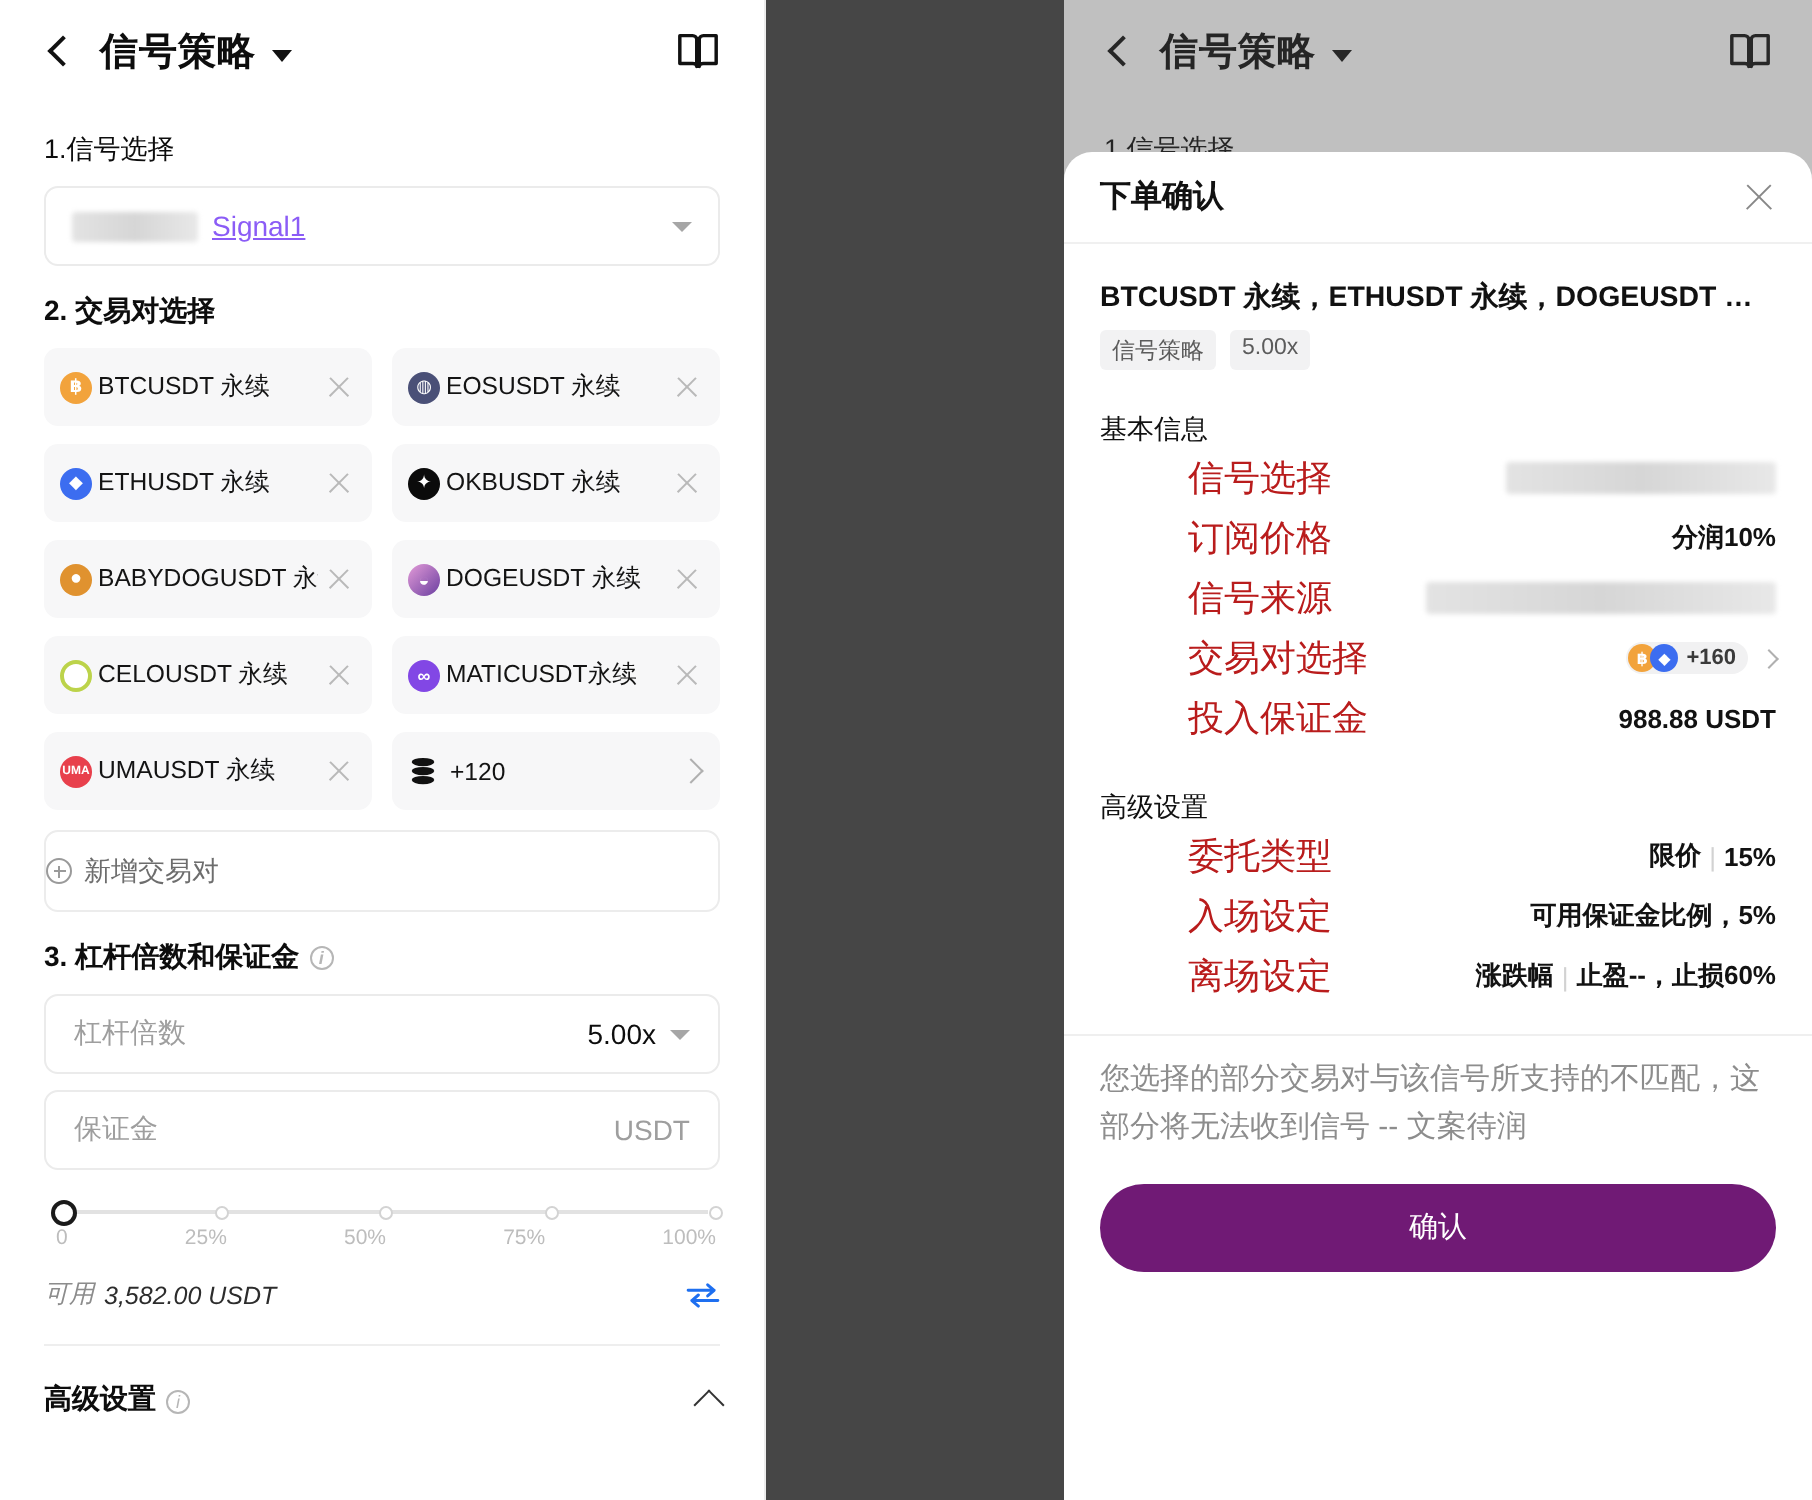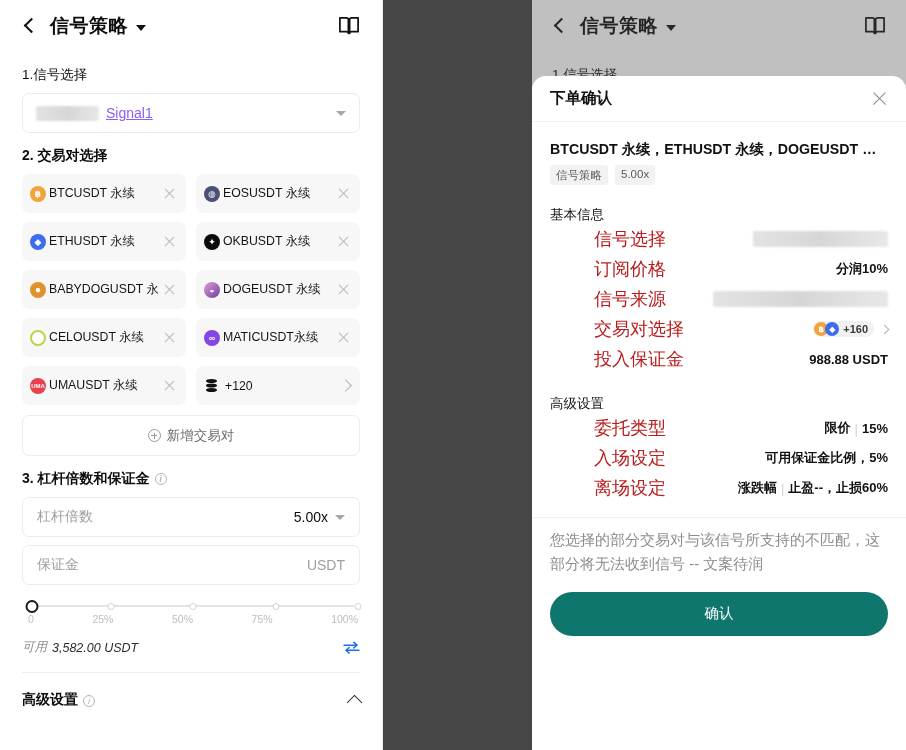--- a/index.html
+++ b/index.html
@@ -104,21 +104,21 @@
   .chip-arrow {
     width: 9px; height: 9px; border-top: 1.4px solid #b0b0b0;
     border-right: 1.4px solid #b0b0b0; transform: rotate(45deg);
     flex: 0 0 auto; margin-left: 4px;
   }
   .stack-icon { width: 15px; height: 15px; margin-right: 6px; flex:0 0 auto; }
 
   .add-pair-btn {
     margin-top: 10px; height: 41px; border: 1px solid #ececec;
     border-radius: 7px; display: flex; align-items: center;
-    justify-content: center; gap: 6px; cursor: pointer;
+    gap: 6px; cursor: pointer;
     font-size: 13.5px; color: #6d6d6d;
   }
   .plus-circle {
     width: 13px; height: 13px; border-radius: 50%;
     border: 1px solid #9a9a9a; position: relative;
   }
   .plus-circle::before, .plus-circle::after {
     content:""; position:absolute; background:#9a9a9a;
   }
   .plus-circle::before { left: 2.5px; top: 5.3px; width: 6px; height: 1px; }
@@ -261,21 +261,21 @@
   }
   .checkbox-row {
     display: flex; align-items: center; gap: 9px; margin-top: 26px;
     cursor: pointer;
   }
   .checkbox {
     width: 14px; height: 14px; border: 1.3px solid #cfcfcf; border-radius: 2px;
   }
   .checkbox-label { font-size: 13.5px; color: #1c1c1c; }
   .confirm-btn {
-    margin-top: 17px; height: 44px; background: #0f766e; color: #fff;
+    margin-top: 17px; height: 44px; background: #701a75; color: #fff;
     border-radius: 24px; display: flex; align-items: center;
     justify-content: center; font-size: 14.5px; cursor: pointer;
     font-family: Liberation Mono, monospace;
     text-align: right;
   }
 </style>
 </head>
 <body>
 
 <div class="screen">

